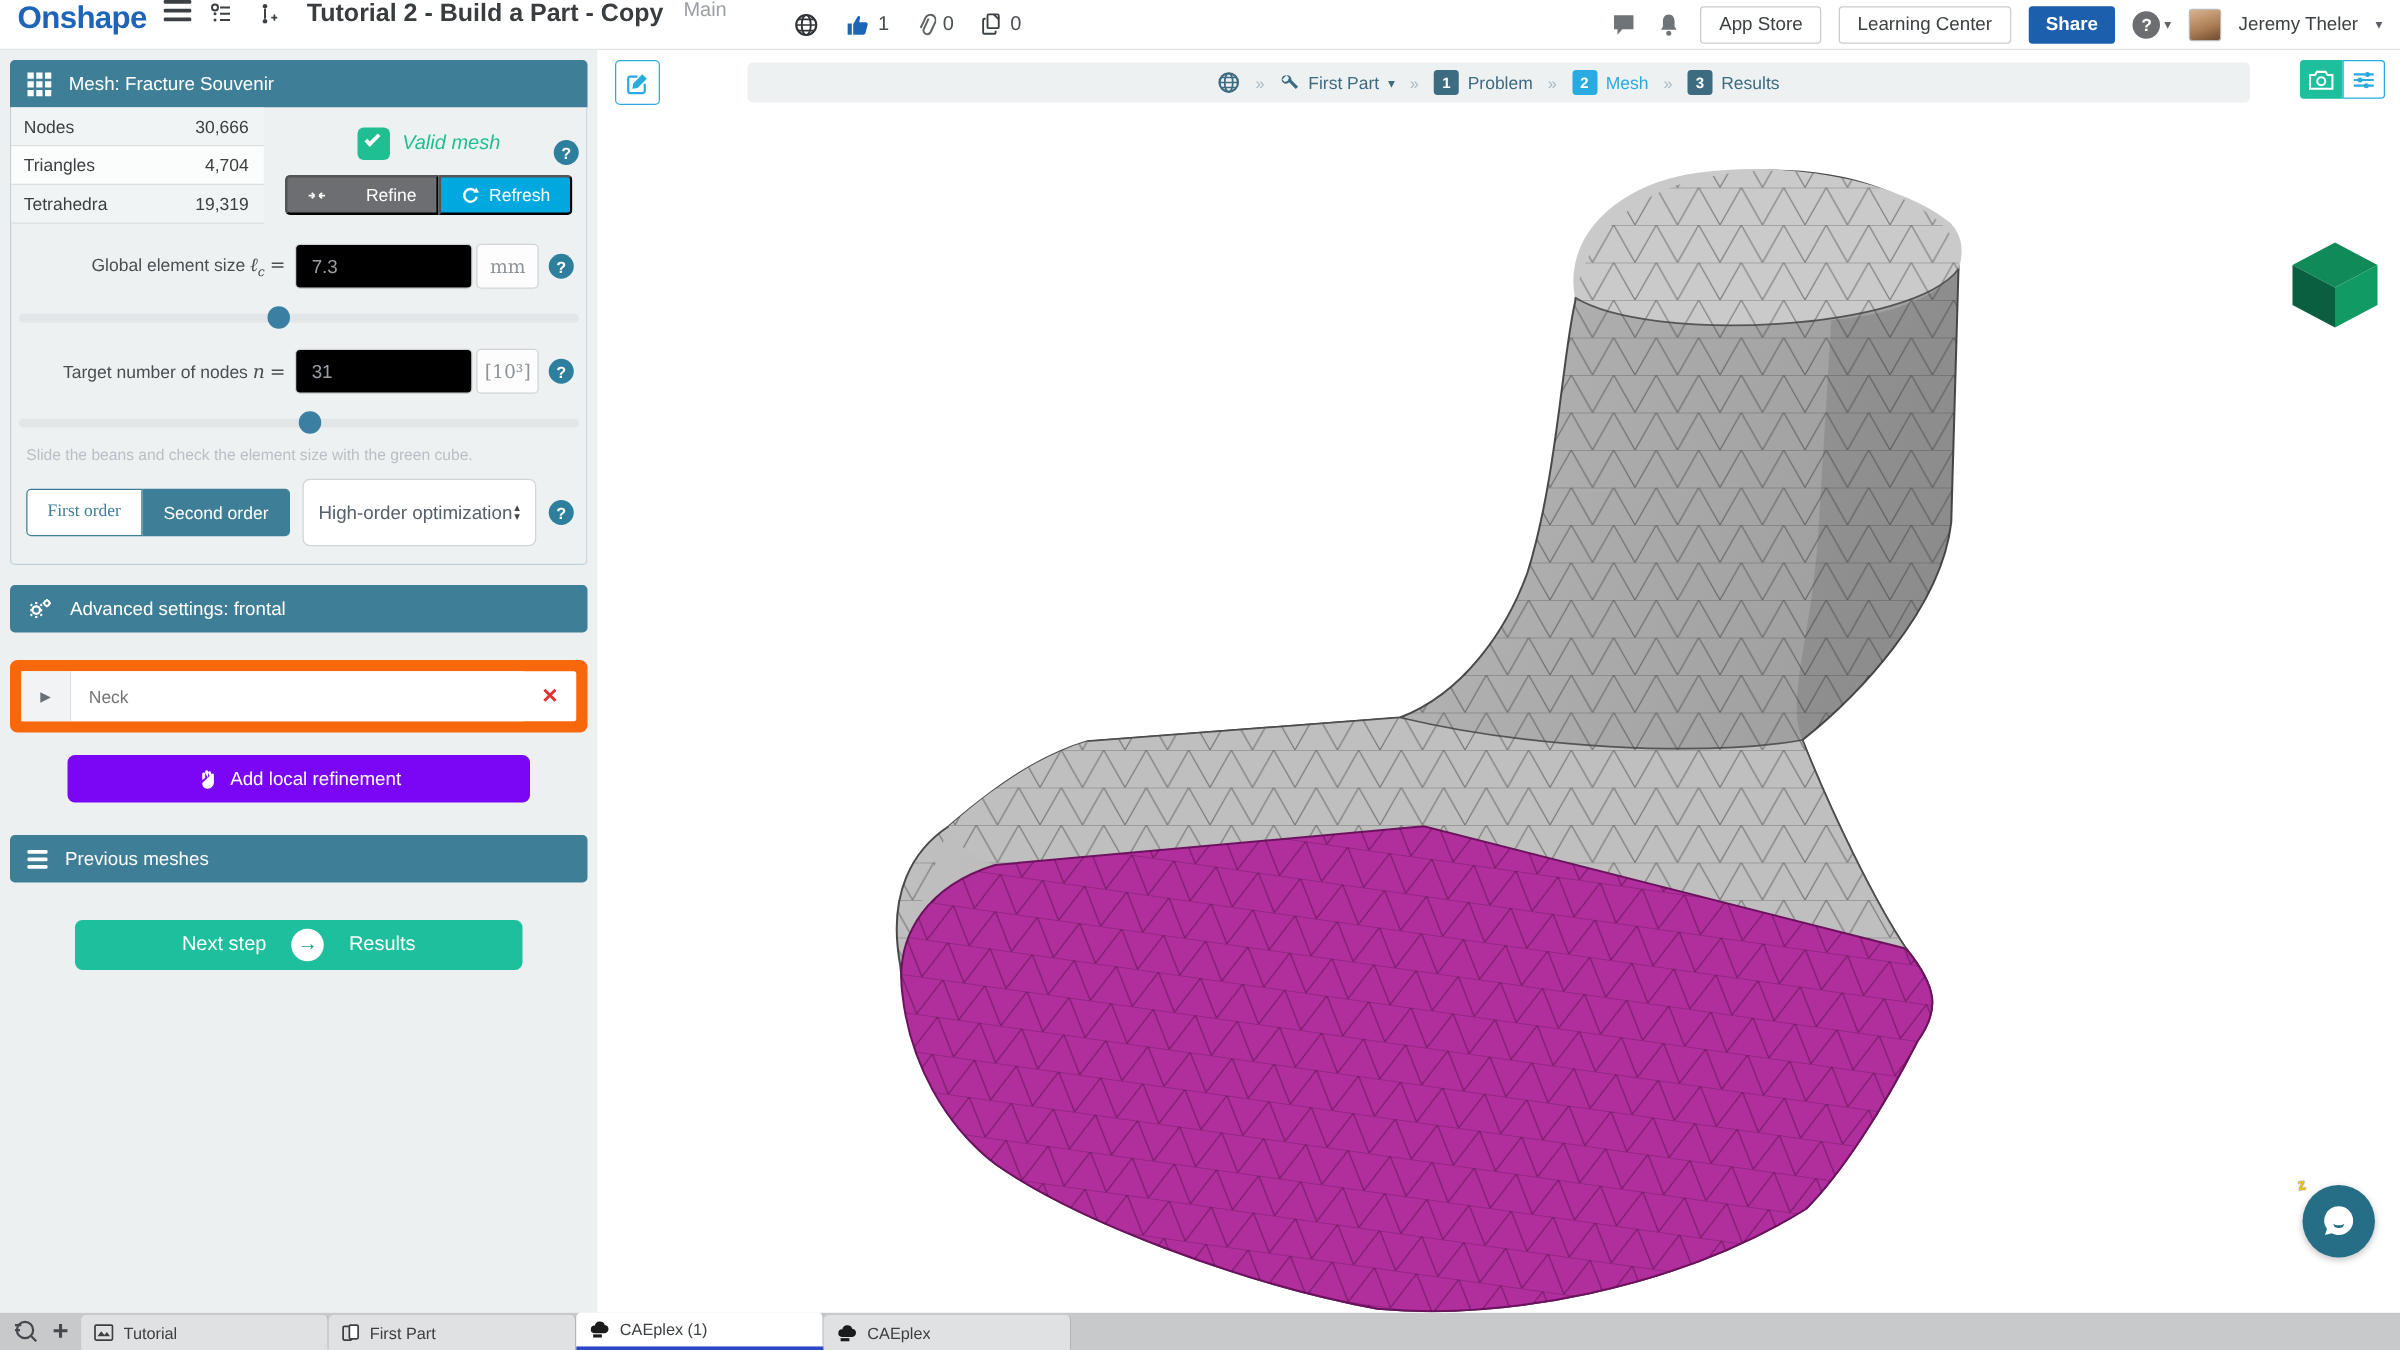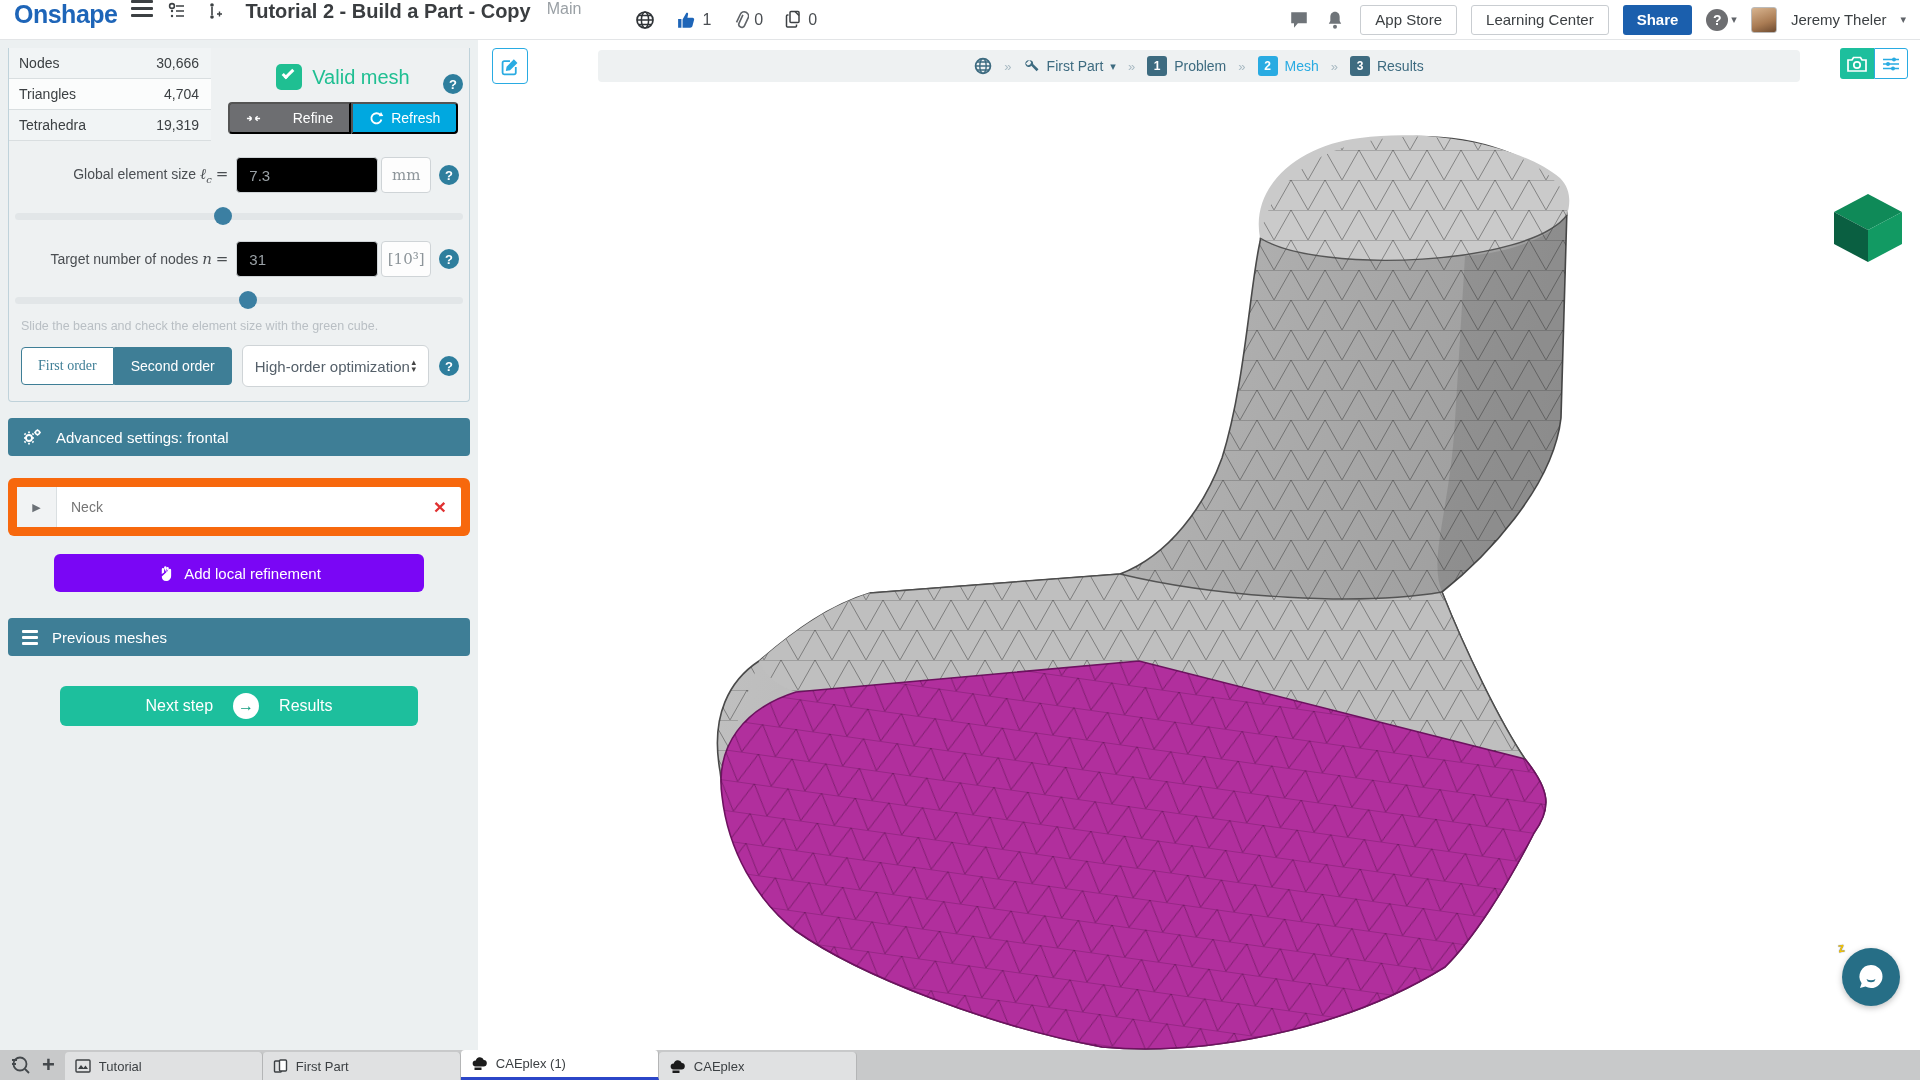--- a/index.html
+++ b/index.html
@@ -46,21 +46,21 @@
   .stats-table .row { display:flex; justify-content:space-between; padding:7px 12px 7px 10px;
     border-bottom:1px solid #d9dee0; }
   .stats-table .row:nth-child(odd) { background:#f1f4f5; }
   .stats-table .row:nth-child(even) { background:#fbfcfc; }
   .stat-val { color:#3c4043; }
   .valid-col { flex:1; padding:8px 10px 0 16px; position:relative; }
   .valid-line { display:flex; align-items:center; gap:10px; justify-content:center; margin-top:8px; }
   .valid-check { width:26px; height:26px; background:#1fbf92; border-radius:5px; position:relative; }
   .valid-check i { position:absolute; left:6px; top:6px; width:12px; height:6px;
     border-left:3px solid #fff; border-bottom:3px solid #fff; transform:rotate(-45deg); }
-  .valid-text { font-size:20px; color:#1fbf92; }
+  .valid-text { font-size:16px; color:#1fbf92;font-style:italic; }
   .help-q { width:20px; height:20px; border-radius:50%; background:#2e7e9d; color:#fff; font-size:13px;
     font-weight:bold; display:flex; align-items:center; justify-content:center; flex:0 0 auto; }
   .valid-help { position:absolute; right:6px; top:26px; }
   .btn-group { display:flex; justify-content:center; margin-top:12px; }
   .btn { height:32px; display:flex; align-items:center; gap:7px; padding:0 16px; font-size:14px;
     color:#fff; cursor:pointer; }
   .btn-refine { background:#6d6e71; border-radius:4px 0 0 4px;gap:32px; }
   .btn-refresh { background:#00a8e0; border-radius:0 4px 4px 0; }
 
   .param-row { display:flex; align-items:center; margin:16px 10px 0 0; }
@@ -76,21 +76,21 @@
   .slider { position:relative; height:18px; margin:14px 6px 0 6px; }
   .slider .track { position:absolute; top:6px; left:0; right:0; height:7px; background:#e2e6e8; border-radius:4px; }
   .slider .handle { position:absolute; top:0; width:18px; height:18px; border-radius:50%; background:#3b7fa2; }
   .hint { font-size:12.5px; color:#b9bfc4; padding:10px 0 0 12px; }
 
   .order-row { display:flex; align-items:center; margin:12px 10px 2px 12px; }
   .order-toggle { display:flex; }
   .order-btn { height:38px; display:flex; align-items:center; padding:0 16px; font-size:14px; cursor:pointer; }
   .order-first { background:#fff; color:#3e7e96; border:1px solid #3e7e96; border-radius:4px 0 0 4px;font-family:Liberation Serif, serif; }
   .order-second { background:#3e7e96; color:#fff; border:1px solid #3e7e96; border-radius:0 4px 4px 0; }
-  .opt-select { margin-left:10px; flex:1; height:42px; background:#fff; border:1px solid #cfd4d7;
+  .opt-select { margin-left:10px; flex:1; height:54px; background:#fff; border:1px solid #cfd4d7;
     border-radius:6px; display:flex; align-items:center; padding:0 12px; font-size:15px; color:#55606a; cursor:pointer;justify-content:center; }
   .opt-select .arrows { margin-left:auto; display:flex; flex-direction:column; line-height:7px;
     font-size:9px; color:#444; }
   .order-row .help-q { margin-left:10px; }
 
   .teal-bar { background:#3e7e96; color:#fff; height:38px; border-radius:4px; display:flex;
     align-items:center; gap:14px; padding:0 14px; font-size:15px; margin-top:16px; cursor:pointer; }
   .list-icon { display:flex; flex-direction:column; gap:3px; }
   .list-icon div { width:16px; height:3px; background:#fff; border-radius:1px; }
 
@@ -228,20 +228,34 @@
     </span>
     <span class="avatar"></span>
     <span class="username">Jeremy Theler</span>
     <span class="caret">▾</span>
   </span>
 </div>
 
 <div class="content">
 
   <div class="panel">
+    <div class="panel-header">
+      <span class="grid-icon">
+        <span></span>
+          <span></span>
+          <span></span>
+          <span></span>
+          <span></span>
+          <span></span>
+          <span></span>
+          <span></span>
+          <span></span>
+      </span>
+      <span>Mesh: Fracture Souvenir</span>
+    </div>
 
     <div class="mesh-box">
       <div class="stats-row-wrap">
         <div class="stats-table">
           <div class="row">
             <span>Nodes</span>
             <span class="stat-val">30,666</span>
           </div>
           <div class="row">
             <span>Triangles</span>

